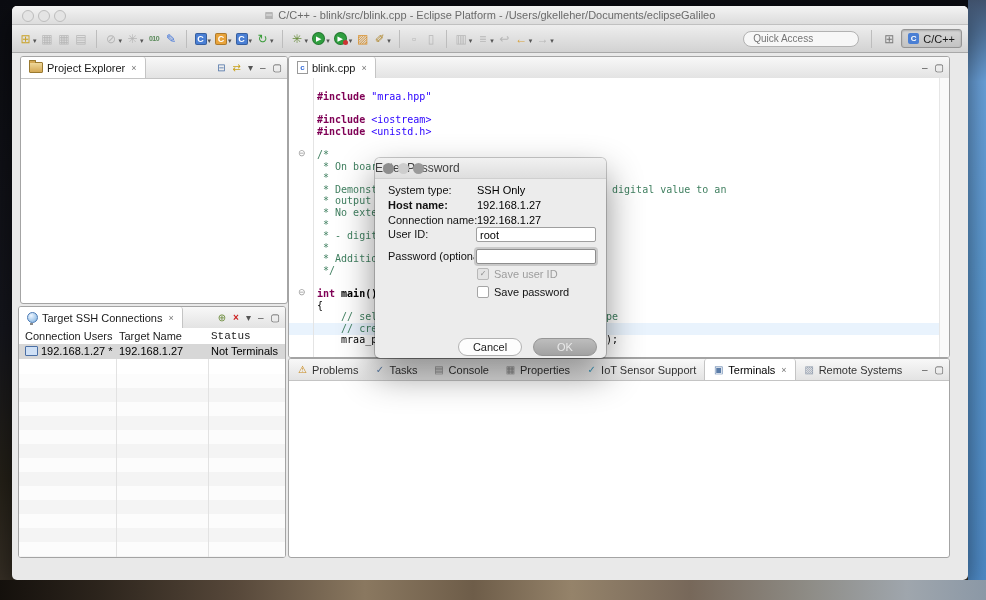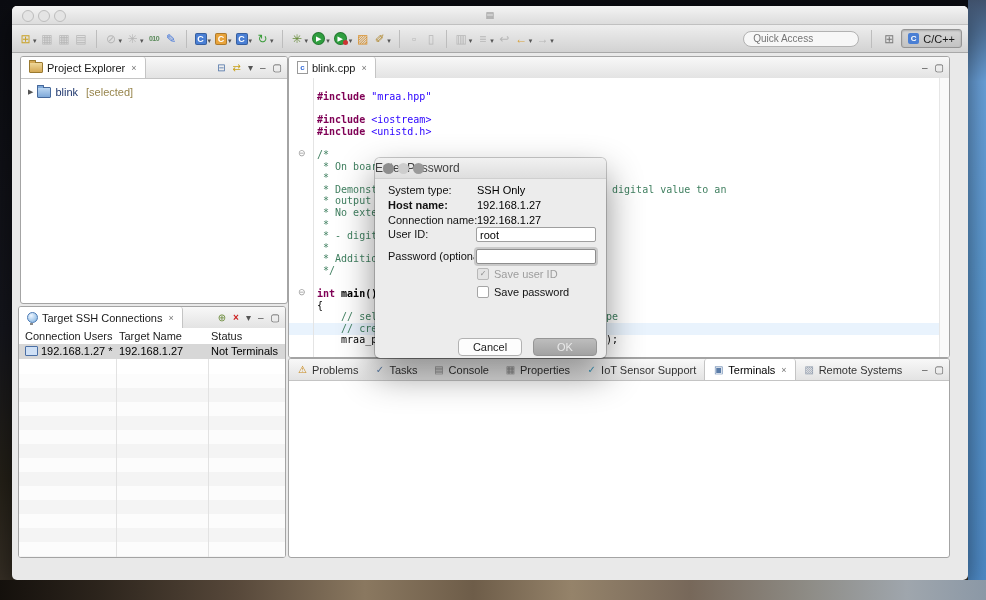--- a/index.html
+++ b/index.html
@@ -115,39 +115,40 @@
   .dvalue{position:absolute;left:102px;font-size:11px;color:#000;white-space:nowrap}
   .dinput{position:absolute;left:101px;width:112px;height:13px;border:1px solid #9f9f9f;
     border-radius:2px;background:#fff;font-size:11px;padding:0 3px;color:#000;
     font-family:"Liberation Sans",sans-serif}
   .dinput.focusring{border:1px solid #8d8d8d;box-shadow:0 0 0 2px #c9c9c9}
   .dcheck{position:absolute;left:102px;display:flex;align-items:center;gap:5px;font-size:11px;color:#111}
   .cbox{width:10px;height:10px;border:1px solid #a5a5a5;border-radius:2px;background:#fff;
     font-size:8px;line-height:10px;text-align:center;color:#777}
   .dcheck.dis{color:#9d9d9d}
   .dcheck.dis .cbox{background:#e3e3e3;border-color:#b8b8b8;color:#8d8d8d}
-  .dbtn{position:absolute;top:180px;width:62px;height:16px;border-radius:4px;font-size:11px;
+  .dbtn{position:absolute;top:180px;width:62px;height:16px;border-radius:9px;font-size:11px;
     text-align:center;line-height:16px}
   .dbtn.cancel{left:83px;background:#fdfdfd;border:1px solid #b2b2b2;color:#222}
   .dbtn.ok{left:158px;background:linear-gradient(#bdbdbd,#a2a2a2);border:1px solid #959595;color:#e9e9e9}
 </style>
 </head>
 <body>
 
 <div class="desktop">
   <div class="wp-right"></div>
 
   <div class="window">
 
     <div class="titlebar">
       <span class="tl" style="left:10px"></span>
       <span class="tl" style="left:26px"></span>
       <span class="tl" style="left:42px"></span>
       <div class="title-wrap">
         <span class="doc-ico">▤</span>
+        <span>C/C++ - blink/src/blink.cpp - Eclipse Platform - /Users/gkelleher/Documents/eclipseGalileo</span>
       </div>
     </div>
 
     <div class="toolbar">
       <div id="tb-icons" style="display:flex;align-items:center;gap:2px">
           <span class="tbtn">
             <span class="ticon" style="color: rgb(201, 162, 39);">⊞</span>
             <span class="dd">▾</span>
           </span>
           <span class="tbtn">
@@ -258,26 +259,20 @@
           <span>Project Explorer</span>
           <span class="tab-close">×</span>
         </div>
         <div class="pbtns" id="pe-btns">
             <span class="pbtn" style="color: rgb(74, 111, 165);">⊟</span>
             <span class="pbtn" style="color: rgb(200, 160, 24);">⇄</span>
             <span class="pbtn" style="color: rgb(85, 85, 85);">▾</span>
             <span class="pbtn" style="color: rgb(85, 85, 85);">–</span>
             <span class="pbtn" style="color: rgb(85, 85, 85);">▢</span>
           </div>
-      </div>
-      <div class="tree-item">
-        <span class="tree-arrow">▶</span>
-        <span class="fold-ico"></span>
-        <span class="tree-label">blink</span>
-        <span class="tree-annot">[selected]</span>
       </div>
     </div>
 
     <div class="panel" style="left:6px;top:300px;width:266px;height:250px">
       <div class="ptabs">
         <div class="ptab active">
           <span class="bulb"></span>
           <span>Target SSH Connections</span>
           <span class="tab-close">×</span>
         </div>
@@ -301,21 +296,21 @@
           <div class="fillrow" style="top: 158px; background: rgb(252, 252, 252);"></div>
           <div class="fillrow" style="top: 172px; background: rgb(244, 244, 244);"></div>
           <div class="fillrow" style="top: 186px; background: rgb(252, 252, 252);"></div>
           <div class="fillrow" style="top: 200px; background: rgb(244, 244, 244);"></div>
           <div class="fillrow" style="top: 214px; background: rgb(252, 252, 252);"></div>
           <div class="fillrow" style="top: 228px; background: rgb(244, 244, 244);"></div>
           <div class="vline" style="left: 97px;"></div>
           <div class="vline" style="left: 189px;"></div>
           <div class="th" style="left: 6px;">Connection Users</div>
           <div class="th" style="left: 100px;">Target Name</div>
-          <div class="th" style="left: 192px;">Status</div>
+          <div class="th" style="left: 192px; font-family: Liberation Mono, monospace;">Status</div>
           <div class="ssh-row">
             <div class="ssh-cell" style="left: 6px; align-items: center;">
               <span class="conn-ico"></span>
               <span>192.168.1.27 *</span>
             </div>
             <div class="ssh-cell" style="left: 100px;">
               <span>192.168.1.27</span>
             </div>
             <div class="ssh-cell" style="left: 192px;">
               <span>Not Terminals</span>

